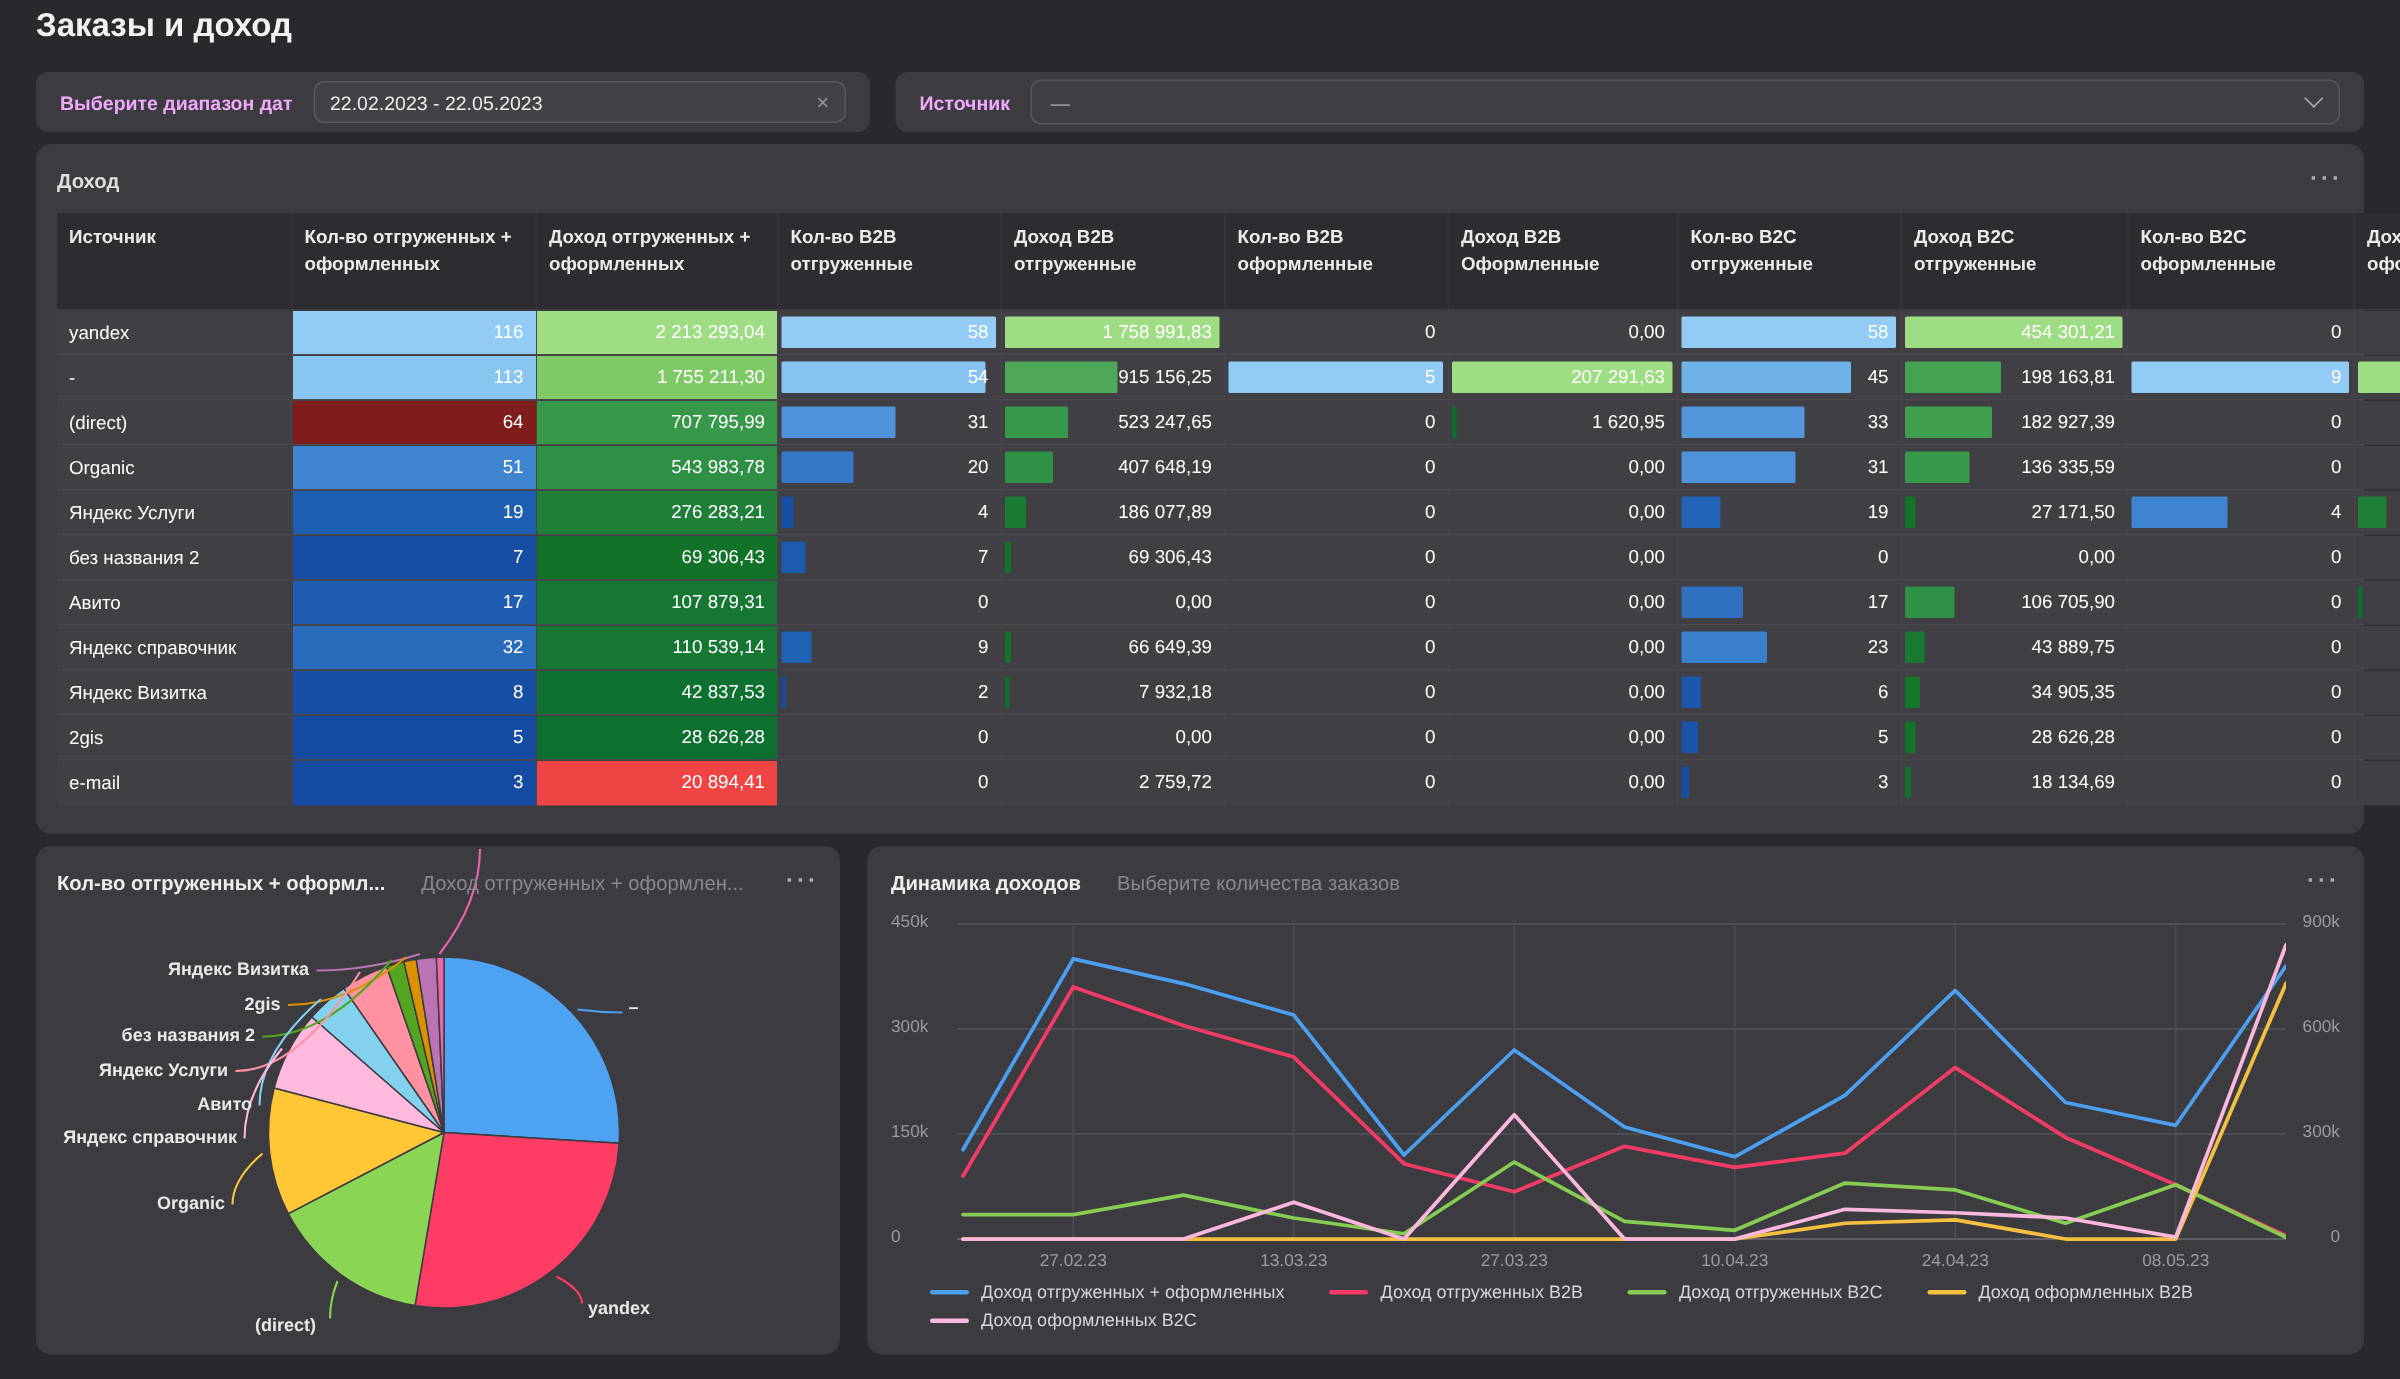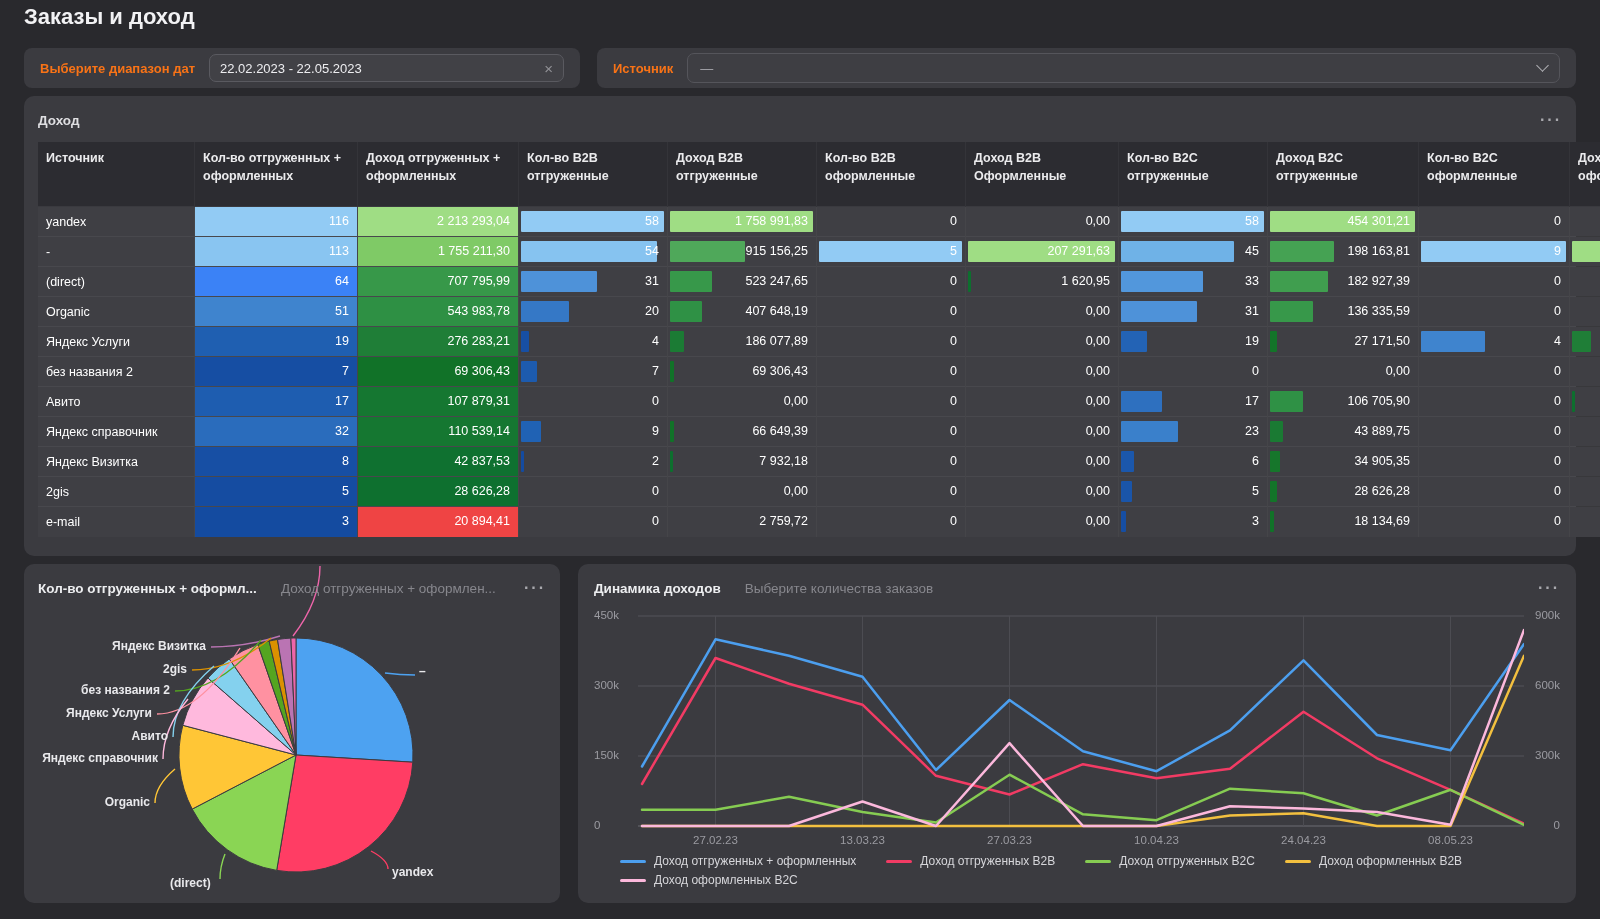--- a/index.html
+++ b/index.html
@@ -5,21 +5,21 @@
   html,body{margin:0;padding:0;background:#29292d;}
   .page{position:relative;width:1600px;height:919px;background:#29292d;overflow:hidden;
         font-family:"Liberation Sans",sans-serif;-webkit-font-smoothing:antialiased;}
   .page-title{position:absolute;left:24px;top:4px;margin:0;font-size:22px;font-weight:700;color:#f2f2f4;}
 
   
   .filters{position:absolute;left:24px;right:24px;top:48px;height:40px;display:flex;gap:17px;}
   .fcard{background:#3b3b40;border-radius:8px;display:flex;align-items:center;padding:0 16px;box-sizing:border-box;}
   .fcard.date{width:556px;flex:none;}
   .fcard.source{flex:1;}
-  .flabel{font-size:13px;font-weight:700;color:#f97316;margin-right:14px;white-space:nowrap;}
+  .flabel{font-size:13px;font-weight:700;color:#f0abfc;margin-right:14px;white-space:nowrap;}
   .fcard.source .flabel{font-weight:700;}
   .finput{flex:1;height:28px;border:1px solid #5a5a60;border-radius:7px;background:#414146;
           display:flex;align-items:center;padding:0 10px;font-size:13px;color:#ededf0;box-sizing:border-box;}
   .finput .val{flex:1;white-space:nowrap;}
   .fselect{flex:1;height:30px;border:1px solid #55555b;border-radius:7px;background:#3e3e43;
            display:flex;align-items:center;padding:0 12px;font-size:13px;color:#a9a9af;box-sizing:border-box;}
   .fselect .val{flex:1;}
   .clear-x{color:#919196;font-size:15px;line-height:1;}
   .chev{width:8px;height:8px;border-right:1.6px solid #b3b3b8;border-bottom:1.6px solid #b3b3b8;
         transform:rotate(45deg);margin-top:-5px;}
@@ -181,21 +181,21 @@
             <td class="num">
               <div class="bar" style="background: rgb(146, 203, 244); width: calc(100% - 5px);"></div>
               <span class="v">9</span>
             </td>
             <td class="num">
               <div class="bar" style="background: rgb(159, 221, 132); width: calc(100% - 5px);"></div>
             </td>
           </tr>
           <tr>
             <td class="src">(direct)</td>
-            <td class="num" style="background: #3b82f6;">
+            <td class="num" style="background: #7f1d1d;">
               <span class="v">64</span>
             </td>
             <td class="num" style="background: rgb(55, 152, 73);">
               <span class="v">707 795,99</span>
             </td>
             <td class="num">
               <div class="bar" style="background: rgb(78, 146, 217); width: calc(53% - 2px);"></div>
               <span class="v">31</span>
             </td>
             <td class="num">

